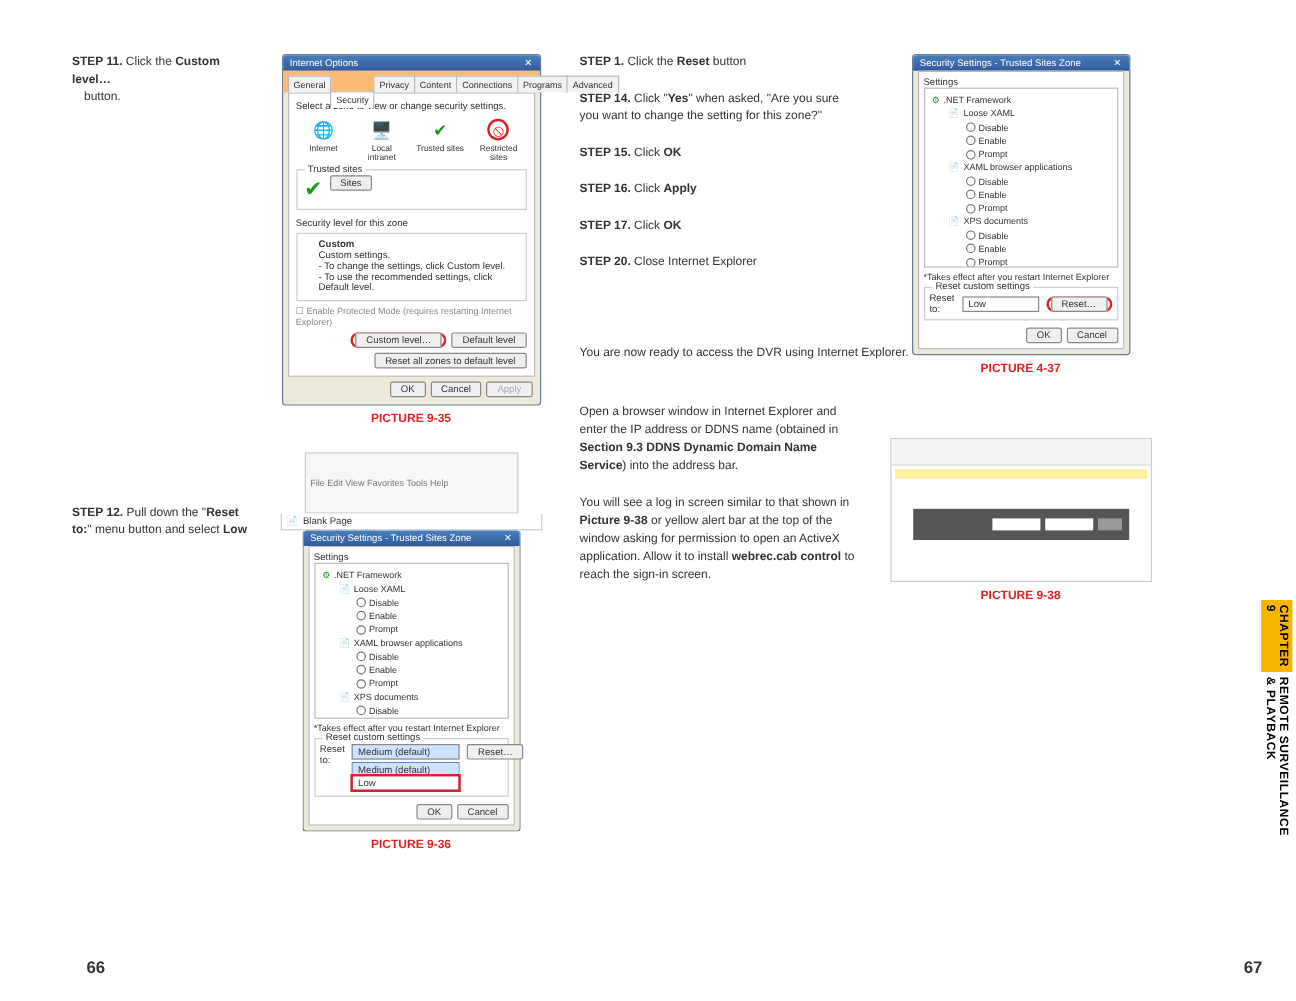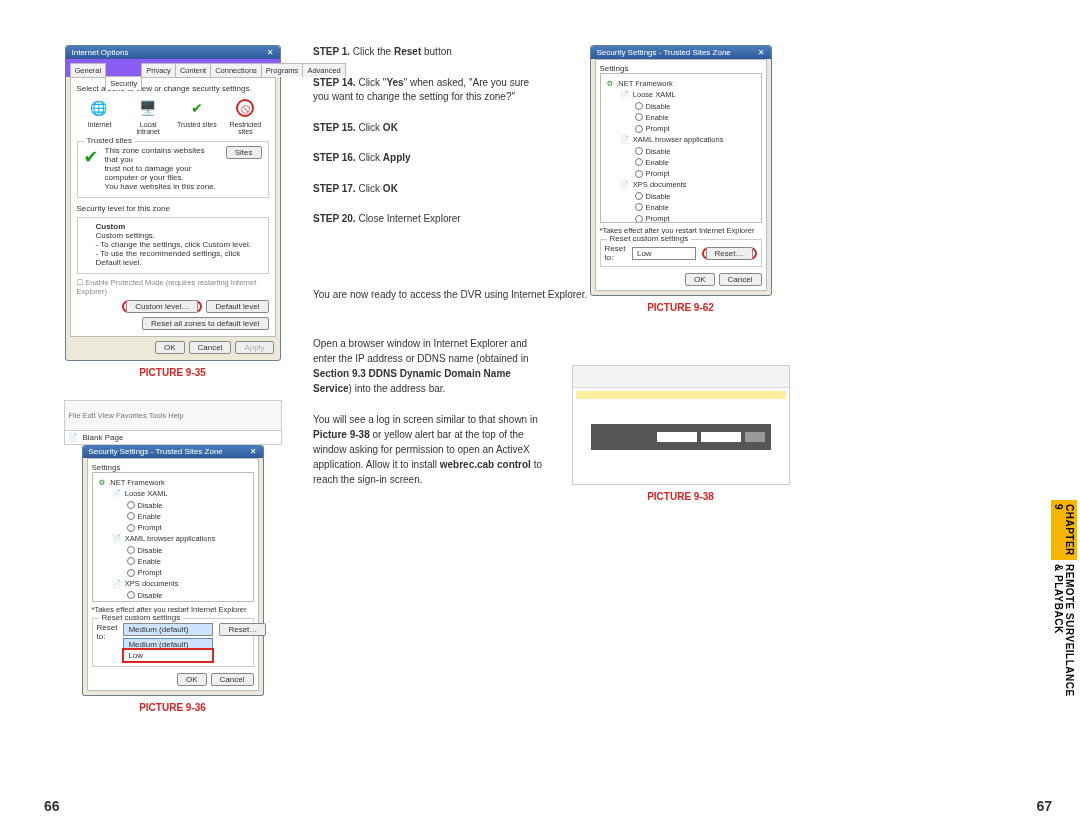--- a/index.html
+++ b/index.html
@@ -51,21 +51,21 @@
     display: flex;
     justify-content: space-between;
     align-items: center;
     border-top-left-radius: 3px;
     border-top-right-radius:3px;
   }
   .tabs {
     display: flex;
     gap: 0;
     padding: 4px 4px 0 4px;
-    background: #8b5cf6;
+    background: #fdba74;
     font-size: 7.5px;
   }
   .tab {
     border: 1px solid #bbb;
     border-bottom: none;
     padding: 2px 4px;
     background: #f2f2f2;
     margin-right: -1px;
   }
   .tab.active { background: #fff; position: relative; top: 13px; }
@@ -111,21 +111,21 @@
   .btoolbar { height:22px; background:#f3f3f3; border-bottom:1px solid #ddd; }
   .bbar { height:8px; background:#ffef9e; margin:3px; }
   .bcontent { display:flex; align-items:center; justify-content:center; height:70px; }
   .loginbar { width:180px; height:26px; background:#555; display:flex; align-items:center; justify-content:flex-end; padding:0 6px; gap:4px;}
   .loginbar .f { width:40px; height:10px; background:#fff; }
   .loginbar .b { width:20px; height:10px; background:#999; }
 
   .page-numbers {
     position: absolute;
     bottom: 20px;
-    left: 44px;
+    left: 72px;
     right: 28px;
     display: flex;
     justify-content: space-between;
     font-weight: bold;
     font-size: 14px;
   }
 
   .side-tab {
     position: absolute;
     right: 6px;
@@ -145,20 +145,32 @@
   .side-tab .rest { padding: 4px 2px; color:#000; }
 
   .para { line-height:1.5; margin-bottom:10px; font-size:10px; }
   .wide-note { font-size:10px; margin: 10px 0 14px 0; }
 </style>
 </head>
 <body>
 
 <div class="page-grid">
 
+  <div class="col col1">
+    <div class="step">
+      <b>STEP 11.</b><span> Click the </span><b>Custom level…</b><br>
+      <span style="margin-left:10px">button.</span>
+    </div>
+
+    <div style="height:310px"></div>
+
+    <div class="step">
+      <b>STEP 12.</b><span> Pull down the "</span><b>Reset to:</b><span>" menu button and select </span><b>Low</b>
+    </div>
+  </div>
 
   <div class="col col2">
 
     <div class="pic-wrap">
       <div class="win">
         <div class="titlebar">
           <span>Internet Options</span>
           <span>✕</span>
         </div>
         <div class="tabs">
@@ -189,25 +201,20 @@
                 <span class="zic">
                   <span class="nope">⦸</span>
                 </span>
                 <span>Restricted sites</span>
               </div>
           </div>
           <div class="groupbox">
             <span class="gl">Trusted sites</span>
             <div style="display:flex; gap:6px; align-items:flex-start;">
               <span style="color:#1a9a1a;font-size:18px;">✔</span>
-              <div style="flex:1">
-                <div>This zone contains websites that you</div>
-                <div>trust not to damage your computer or your files.</div>
-                <div>You have websites in this zone.</div>
-              </div>
               <span class="wbtn">Sites</span>
             </div>
           </div>
           <div style="margin-top:6px">Security level for this zone</div>
           <div class="groupbox" style="padding-left:18px">
             <b>Custom</b>
             <div>Custom settings.</div>
             <div>- To change the settings, click Custom level.</div>
             <div>- To use the recommended settings, click Default level.</div>
           </div>
@@ -225,21 +232,21 @@
           <span class="wbtn">Cancel</span>
           <span class="wbtn" style="color:#aaa">Apply</span>
         </div>
       </div>
       <div class="caption">PICTURE 9-35</div>
     </div>
 
     <div style="height:10px"></div>
 
     <div class="pic-wrap">
-      <div style="width:218px;border:1px solid #ccc;background:#f7f7f7;font-size:7.5px;padding:10px 4px;color:#777">File   Edit   View   Favorites   Tools   Help</div>
+      <div style="width:178px;border:1px solid #ccc;background:#f7f7f7;font-size:7.5px;padding:20px 4px;color:#777">File   Edit   View   Favorites   Tools   Help</div>
       <div style="width:218px;border:1px solid #ccc;border-top:none;background:#fff;font-size:8px;padding:2px 4px;display:flex;align-items:center;gap:4px">
         <span>📄</span>
           <span>Blank Page</span>
       </div>
       <div class="win secwin" style="border-top:none">
         <div class="titlebar">
           <span>Security Settings - Trusted Sites Zone</span>
           <span>✕</span>
         </div>
         <div class="body" style="padding:4px">
@@ -412,21 +419,21 @@
               <span class="sel">Low</span>
               <span class="circle-mark" style="margin-left:auto"><span class="wbtn">Reset…</span></span>
             </div>
           </div>
           <div class="btnrow" style="margin-top:6px">
             <span class="wbtn">OK</span>
             <span class="wbtn">Cancel</span>
           </div>
         </div>
       </div>
-      <div class="caption">PICTURE 9-62</div>
+      <div class="caption">PICTURE 4-37</div>
     </div>
 
     <div style="height:40px"></div>
 
     <div class="pic-wrap">
       <div class="browser">
         <div class="btoolbar"></div>
         <div class="bbar"></div>
         <div class="bcontent">
           <div class="loginbar">

